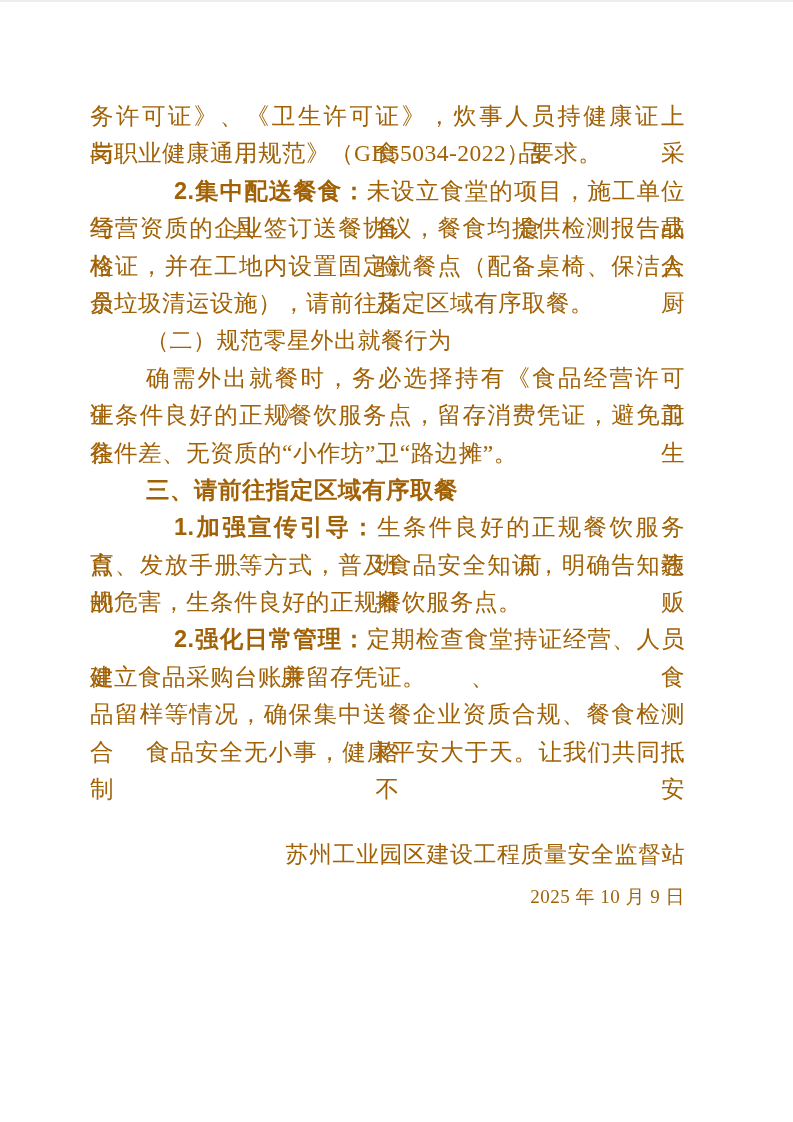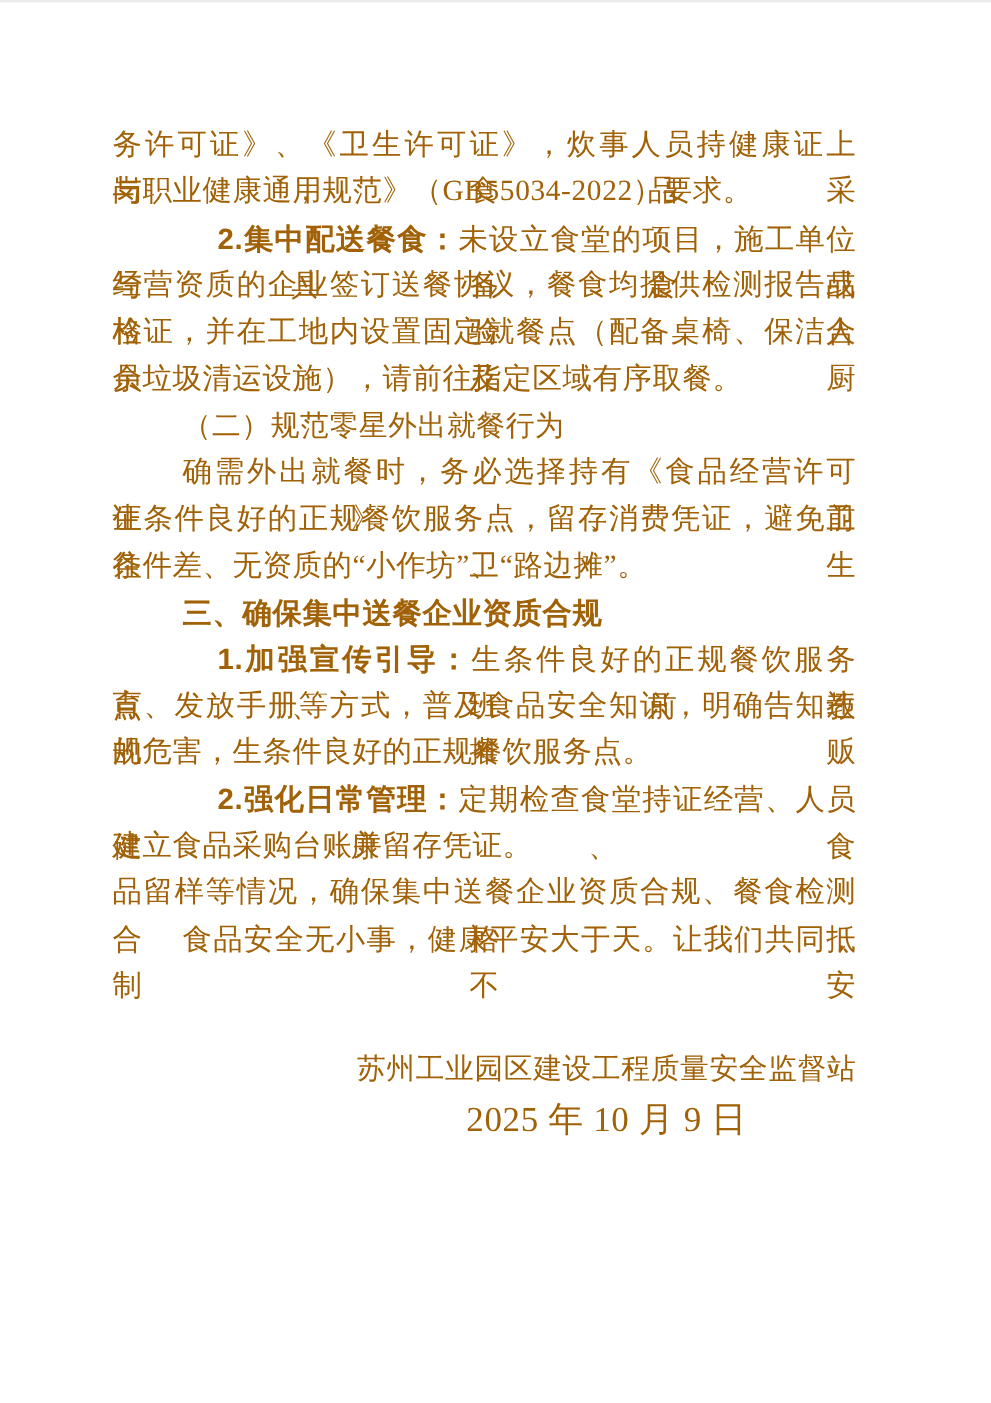--- a/index.html
+++ b/index.html
@@ -48,29 +48,29 @@
   .kai {
     font-size: 23px;
   }
   .signature-area {
     margin-top: 63px;
     text-align: right;
     padding-right: 108px;
   }
   .signature-inner {
     display: inline-block;
-    text-align: center;
+    text-align: right;
   }
   .sig-line {
     font-size: 23px;
     line-height: 42px;
     letter-spacing: 0.5px;
   }
   .date-line {
-    font-size: 28px;
+    font-size: 19px;
     line-height: 42px;
     letter-spacing: 0.5px;
   }
 </style>
 </head>
 <body>
 
 <div class="page">
   <div class="content">
 
@@ -83,21 +83,21 @@
     <div class="ln j">经营资质的企业签订送餐协议，餐食均提供检测报告或检验合</div>
     <div class="ln j">格证，并在工地内设置固定就餐点（配备桌椅、保洁人员及厨</div>
     <div class="ln">余垃圾清运设施），请前往指定区域有序取餐。</div>
 
     <div class="ln ind kai">（二）规范零星外出就餐行为</div>
 
     <div class="ln j ind">确需外出就餐时，务必选择持有《食品经营许可证》、卫</div>
     <div class="ln j">生条件良好的正规餐饮服务点，留存消费凭证，避免前往卫生</div>
     <div class="ln">条件差、无资质的“小作坊”、“路边摊”。</div>
 
-    <div class="ln ind hd">三、确保集中送餐企业资质合规</div>
+    <div class="ln ind hd">三、请前往指定区域有序取餐</div>
 
     <div class="ln j ind">
       <span class="b">1.加强宣传引导：</span><span>生条件良好的正规餐饮服务点、班前教</span>
     </div>
     <div class="ln j">育、发放手册等方式，普及食品安全知识，明确告知违规摊贩</div>
     <div class="ln">的危害，生条件良好的正规餐饮服务点。</div>
 
     <div class="ln j ind">
       <span class="b">2.强化日常管理：</span><span>定期检查食堂持证经营、人员健康、食</span>
     </div>

